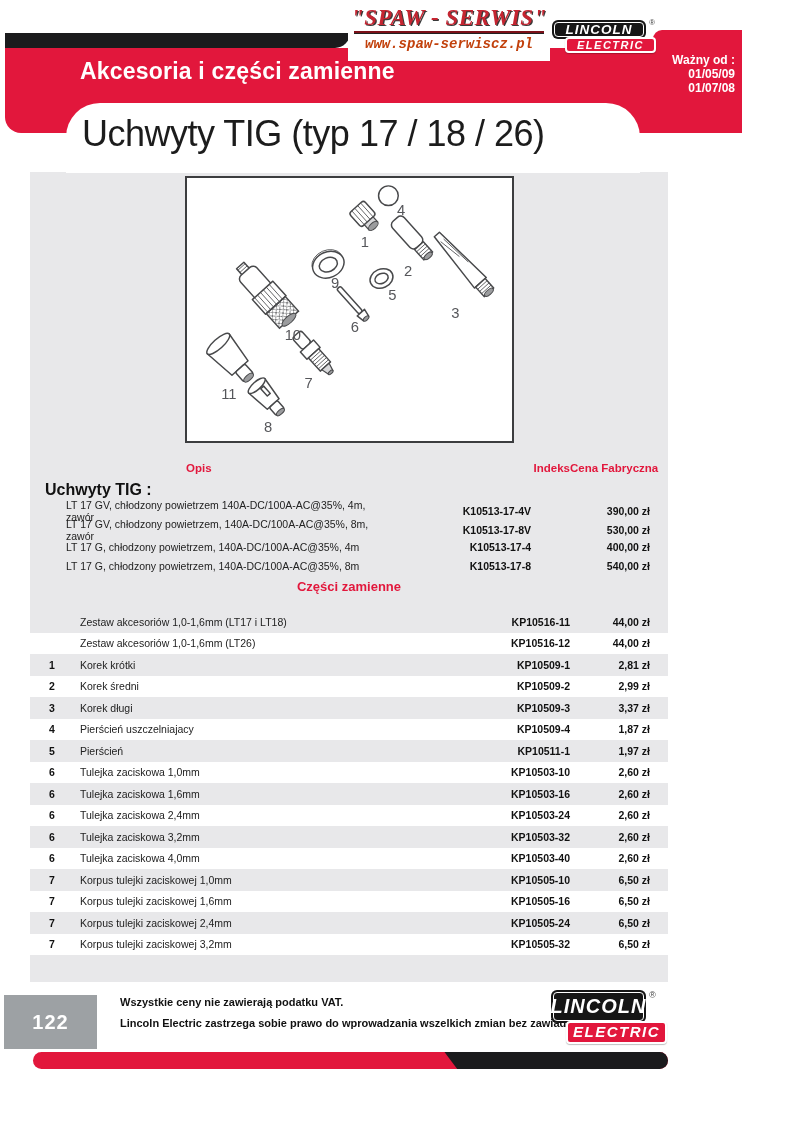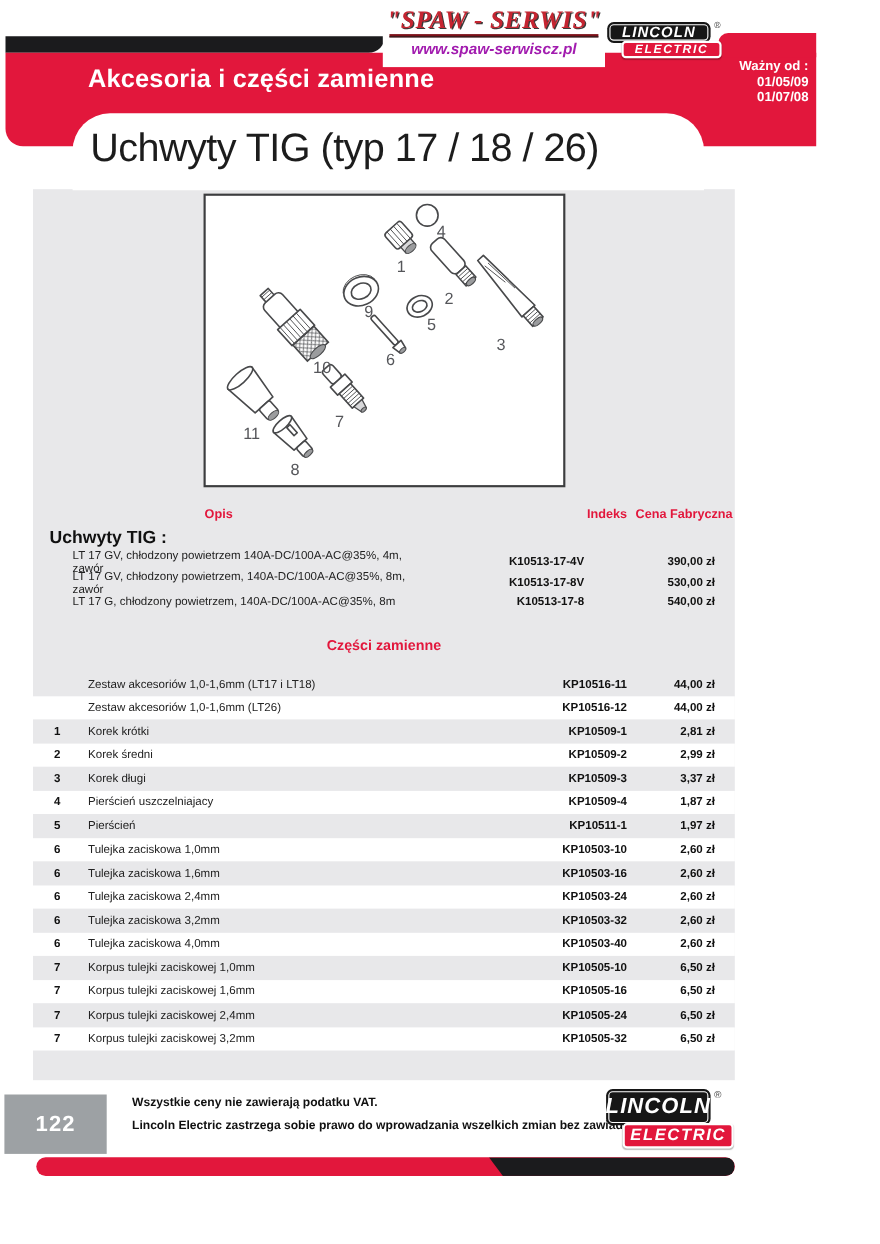--- a/index.html
+++ b/index.html
@@ -23,22 +23,22 @@
   .validity { position:absolute; left:430px; top:53px; width:305px; text-align:right;
               color:#fff; font-weight:bold; font-size:12px; line-height:14px; z-index:3; }
 
   .spaw-box { position:absolute; left:348px; top:0; width:202px; height:61px;
               background:#fff; text-align:center; padding-top:5px; z-index:4; }
   .spaw-title { font-family:"Liberation Serif", serif; font-style:italic; font-weight:bold;
                 font-size:23px; color:#c52531; letter-spacing:0.5px; white-space:nowrap;
                 text-shadow:1.2px 1.2px 0 #3a3a3a; }
   .spaw-rule { height:3px; background:#7c1119; margin:0 6px 2px 6px;
                border-bottom:1px solid #222; }
-  .spaw-url { font-family:Liberation Sans, sans-serif; font-style:italic; font-weight:bold;
-              font-size:14px; color:#a21caf; }
+  .spaw-url { font-family:Liberation Mono, monospace; font-style:italic; font-weight:bold;
+              font-size:14px; color:#c2410c; }
 
   
   .le-logo { position:absolute; z-index:5;font-style:italic; }
   .le-black { position:absolute; background:#161616; border-radius:6px;
               display:flex; align-items:center; justify-content:center; }
   .le-black::after { content:''; position:absolute; inset:2px;
                      border:1.5px solid #fff; border-radius:4px; }
   .le-black span { color:#fff; font-weight:bold; letter-spacing:1px; }
   .le-red { position:absolute; background:var(--red); border:2px solid #fff; border-radius:4px;
             display:flex; justify-content:center;
@@ -63,21 +63,21 @@
              background:#e8e8ea; }
   .diagram-box { position:absolute; left:155px; top:4px; width:329px; height:267px;
                  background:#fff; border:2px solid #3c3d3f; }
   .diagram-box svg { display:block; }
 
   .t-head { position:absolute; left:0; top:288px; width:100%; height:16px;
             display:grid; grid-template-columns:44px 1fr 100px 98px; align-items:center;
             color:var(--red); font-weight:bold; font-size:11.5px; }
   .t-head .h-opis { grid-column:2; margin-left:112px; }
   .t-head .h-idx  { text-align:right; }
-  .t-head .h-cena { text-align:right; padding-right:2px; }
+  .t-head .h-cena { text-align:left; padding-right:2px; }
   .t-group { position:absolute; left:15px; top:309px; font-weight:bold;
              font-size:16px; color:#111; }
   .torch-rows { position:absolute; left:0; top:327px; width:100%; }
   .torch-row { display:grid; grid-template-columns:1fr 100px 98px; height:19px;
                align-items:center; padding-left:30px; font-size:10.5px;gap:39px; }
   .t-spare { position:absolute; left:0; top:407px; width:100%; text-align:center;
              color:var(--red); font-weight:bold; font-size:13px; }
   .part-rows { position:absolute; left:0; top:439px; width:100%; }
   .part-row { display:grid; grid-template-columns:44px 1fr 100px 98px; height:21.5px;
               align-items:center; font-size:10.5px; }
@@ -257,20 +257,25 @@
           <span class="c-desc">LT 17 GV, chłodzony powietrzem 140A-DC/100A-AC@35%, 4m, zawór</span>
           <span class="c-idx">K10513-17-4V</span>
           <span class="c-price">390,00 zł</span>
         </div>
         <div class="torch-row">
           <span class="c-desc">LT 17 GV, chłodzony powietrzem, 140A-DC/100A-AC@35%, 8m, zawór</span>
           <span class="c-idx">K10513-17-8V</span>
           <span class="c-price">530,00 zł</span>
         </div>
         <div class="torch-row">
+          <span class="c-desc">LT 17 G, chłodzony powietrzem, 140A-DC/100A-AC@35%, 4m</span>
+          <span class="c-idx">K10513-17-4</span>
+          <span class="c-price">400,00 zł</span>
+        </div>
+        <div class="torch-row">
           <span class="c-desc">LT 17 G, chłodzony powietrzem, 140A-DC/100A-AC@35%, 8m</span>
           <span class="c-idx">K10513-17-8</span>
           <span class="c-price">540,00 zł</span>
         </div>
       </div>
 
     <div class="t-spare">Części zamienne</div>
 
     <div class="part-rows">
         <div class="part-row">

